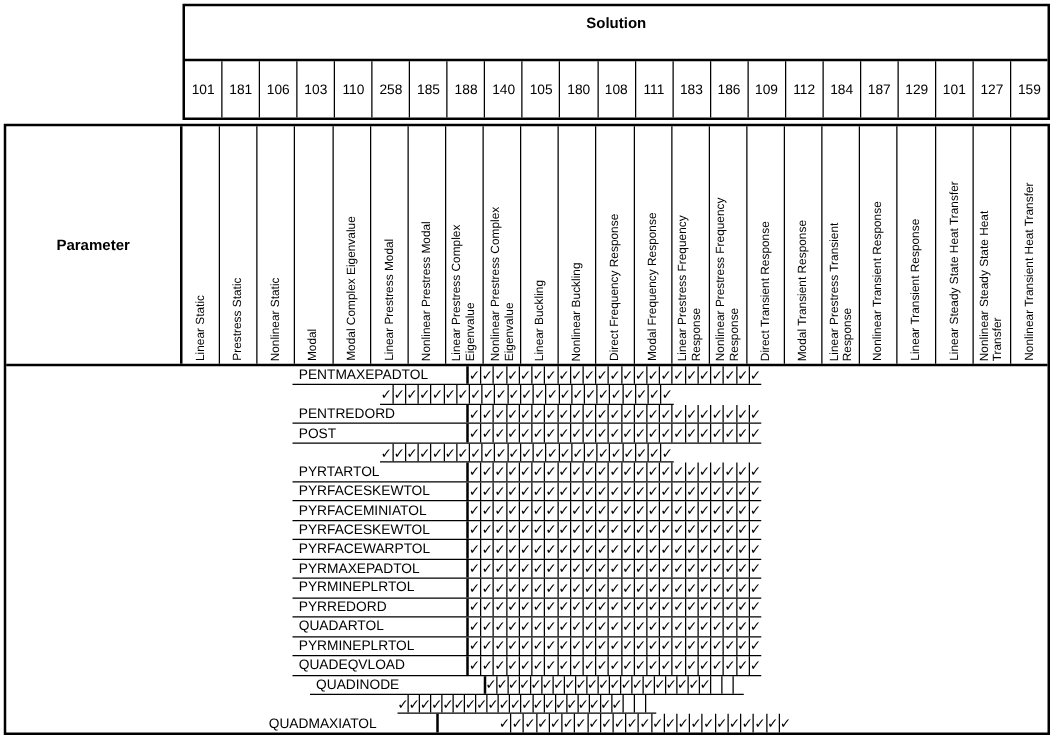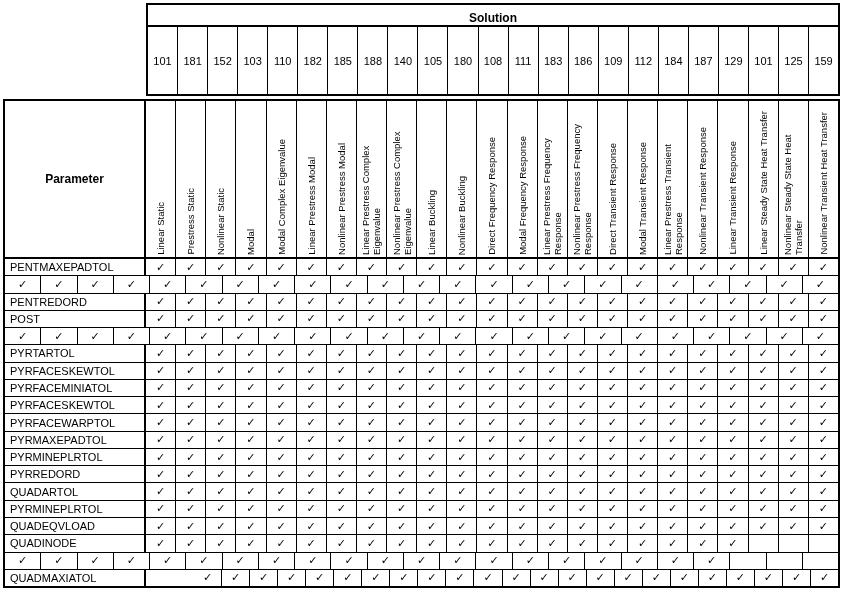--- a/index.html
+++ b/index.html
@@ -26,21 +26,21 @@
     left: 146px;
     top: 3px;
     width: 694px;
     height: 93px;
     border: 2px solid #000;
     box-sizing: border-box;
     display: flex;
     flex-direction: column;
   }
   .solution-title {
-    height: 22px;
+    height: 44px;
     line-height: 26px;
     text-align: center;
     font-weight: bold;
     font-size: 12px;
     border-bottom: 2px solid #000;
     box-sizing: border-box;
   }
   .solution-numbers {
     flex: 1;
     display: flex;
@@ -67,21 +67,21 @@
     width: 837px;
     height: 489px;
     border: 2px solid #000;
     box-sizing: border-box;
     display: flex;
     flex-direction: column;
   }
 
   .head-row {
     display: flex;
-    height: 158px;
+    height: 192px;
     border-bottom: 2px solid #000;
     box-sizing: border-box;
   }
   .param-head {
     width: 141px;
     flex: 0 0 141px;
     border-right: 2px solid #000;
     box-sizing: border-box;
     display: flex;
     align-items: center;
@@ -117,20 +117,21 @@
     line-height: 11px;
     text-align: left;
     white-space: normal;
     max-height: 148px;
   }
 
   .body-rows {
     flex: 1 1 auto;
     display: flex;
     flex-direction: column;
+    align-items: center;
   }
   .data-row {
     flex: 1 1 0;
     display: flex;
     border-bottom: 1px solid #000;
     box-sizing: border-box;
     min-height: 0;
   }
   .data-row:last-child { border-bottom: none; gap: 48px; }
   .param-cell {
@@ -162,40 +163,40 @@
 </head>
 <body>
 
 <div id="root">
 
   <div class="solution-block">
     <div class="solution-title">Solution</div>
     <div class="solution-numbers">
         <div class="num-cell">101</div>
         <div class="num-cell">181</div>
-        <div class="num-cell">152</div>
+        <div class="num-cell">106</div>
         <div class="num-cell">103</div>
         <div class="num-cell">110</div>
-        <div class="num-cell">182</div>
+        <div class="num-cell">258</div>
         <div class="num-cell">185</div>
         <div class="num-cell">188</div>
         <div class="num-cell">140</div>
         <div class="num-cell">105</div>
         <div class="num-cell">180</div>
         <div class="num-cell">108</div>
         <div class="num-cell">111</div>
         <div class="num-cell">183</div>
         <div class="num-cell">186</div>
         <div class="num-cell">109</div>
         <div class="num-cell">112</div>
         <div class="num-cell">184</div>
         <div class="num-cell">187</div>
         <div class="num-cell">129</div>
         <div class="num-cell">101</div>
-        <div class="num-cell">125</div>
+        <div class="num-cell">127</div>
         <div class="num-cell">159</div>
       </div>
   </div>
 
   <div class="main-block">
     <div class="head-row">
       <div class="param-head">Parameter</div>
       <div class="vlabels">
           <div class="vlabel-cell">
             <div class="vlabel-inner">

